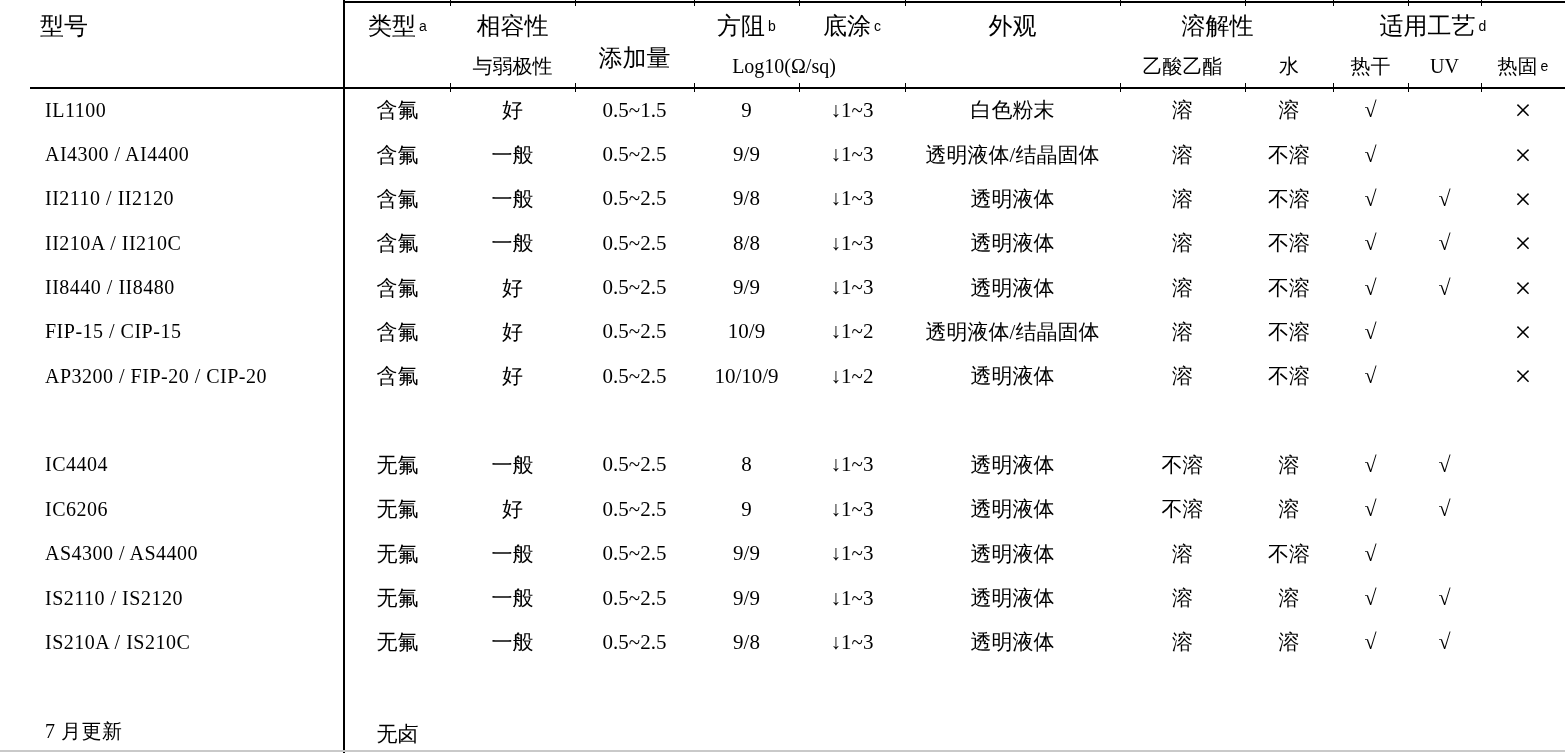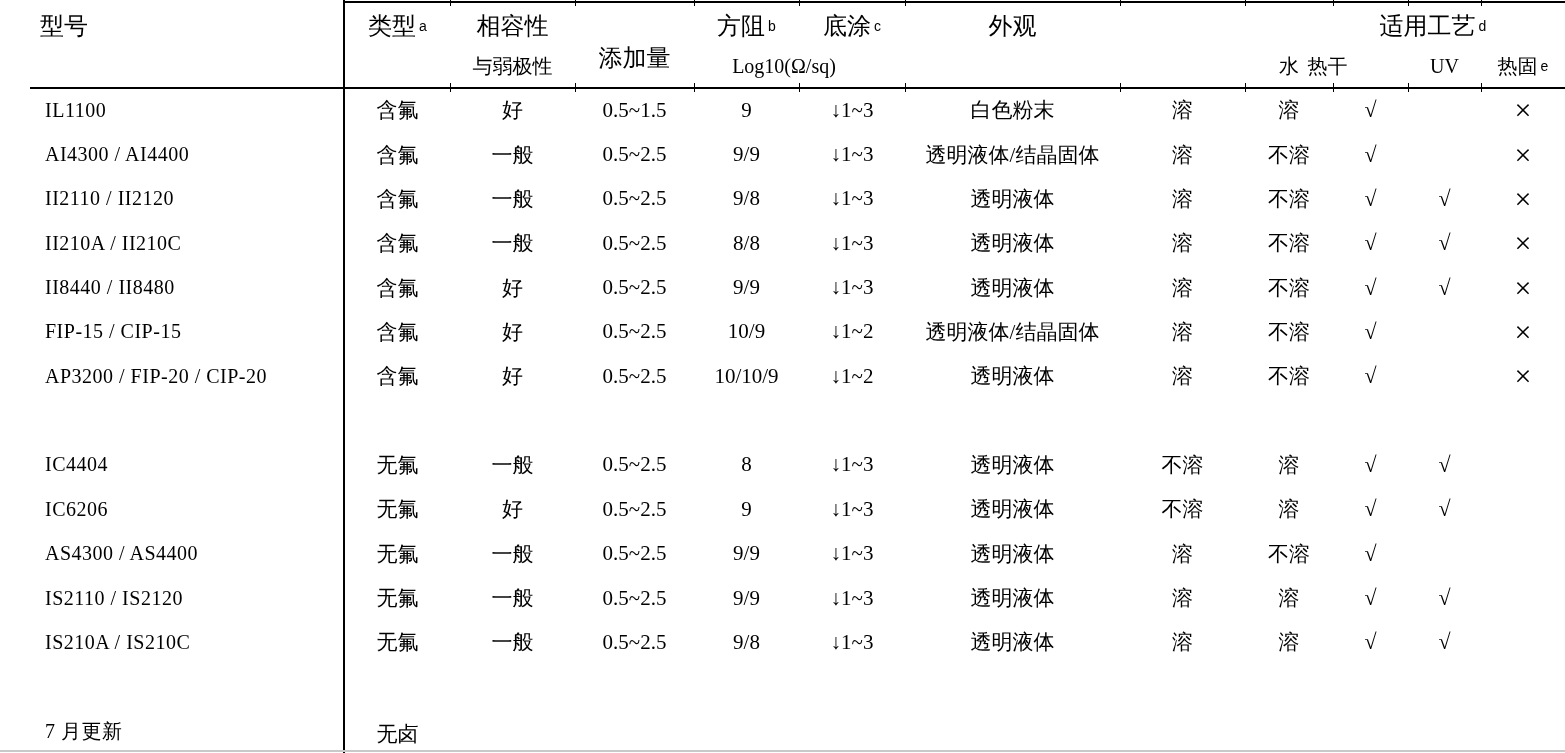--- a/index.html
+++ b/index.html
@@ -55,35 +55,41 @@
     <span>方阻</span>
       <sup class="fn">b</sup>
   </div>
   <div class="cell h1" style="left:799px;width:106px;">
     <span>底涂</span>
       <sup class="fn">c</sup>
   </div>
   <div class="cell h1" style="left:905px;width:215px;justify-content:center;">
     <span>外观</span>
   </div>
+  <div class="cell h1" style="left:1120px;width:195px;">
+    <span>溶解性</span>
+  </div>
   <div class="cell h1" style="left:1333px;width:200px;">
     <span>适用工艺</span>
       <sup class="fn">d</sup>
   </div>
 
   <div class="cell h2" style="left:450px;width:125px;">
     <span>与弱极性</span>
   </div>
   <div class="cell h2" style="left:694px;width:180px;">
     <span>Log10(Ω/sq)</span>
   </div>
+  <div class="cell h2" style="left:1120px;width:125px;">
+    <span>乙酸乙酯</span>
+  </div>
   <div class="cell h2" style="left:1245px;width:88px;">
     <span>水</span>
   </div>
-  <div class="cell h2" style="left:1290px;width:75px;">
+  <div class="cell h2" style="left:1333px;width:75px;">
     <span>热干</span>
   </div>
   <div class="cell h2" style="left:1408px;width:73px;">
     <span>UV</span>
   </div>
   <div class="cell h2" style="left:1481px;width:84px;">
     <span>热固</span>
       <sup class="fn">e</sup>
   </div>
 

